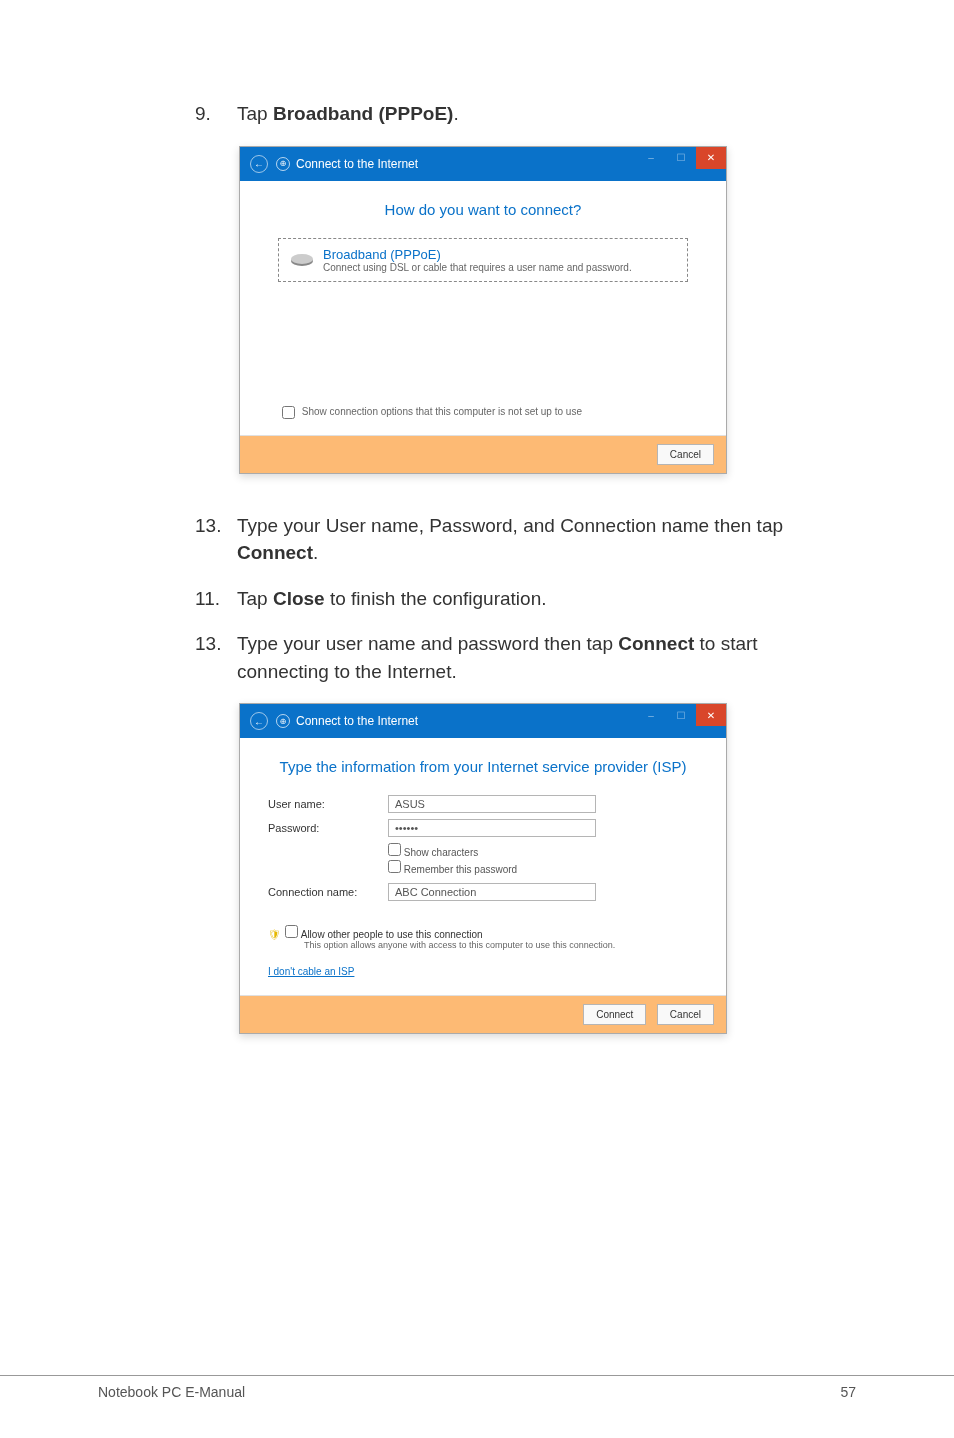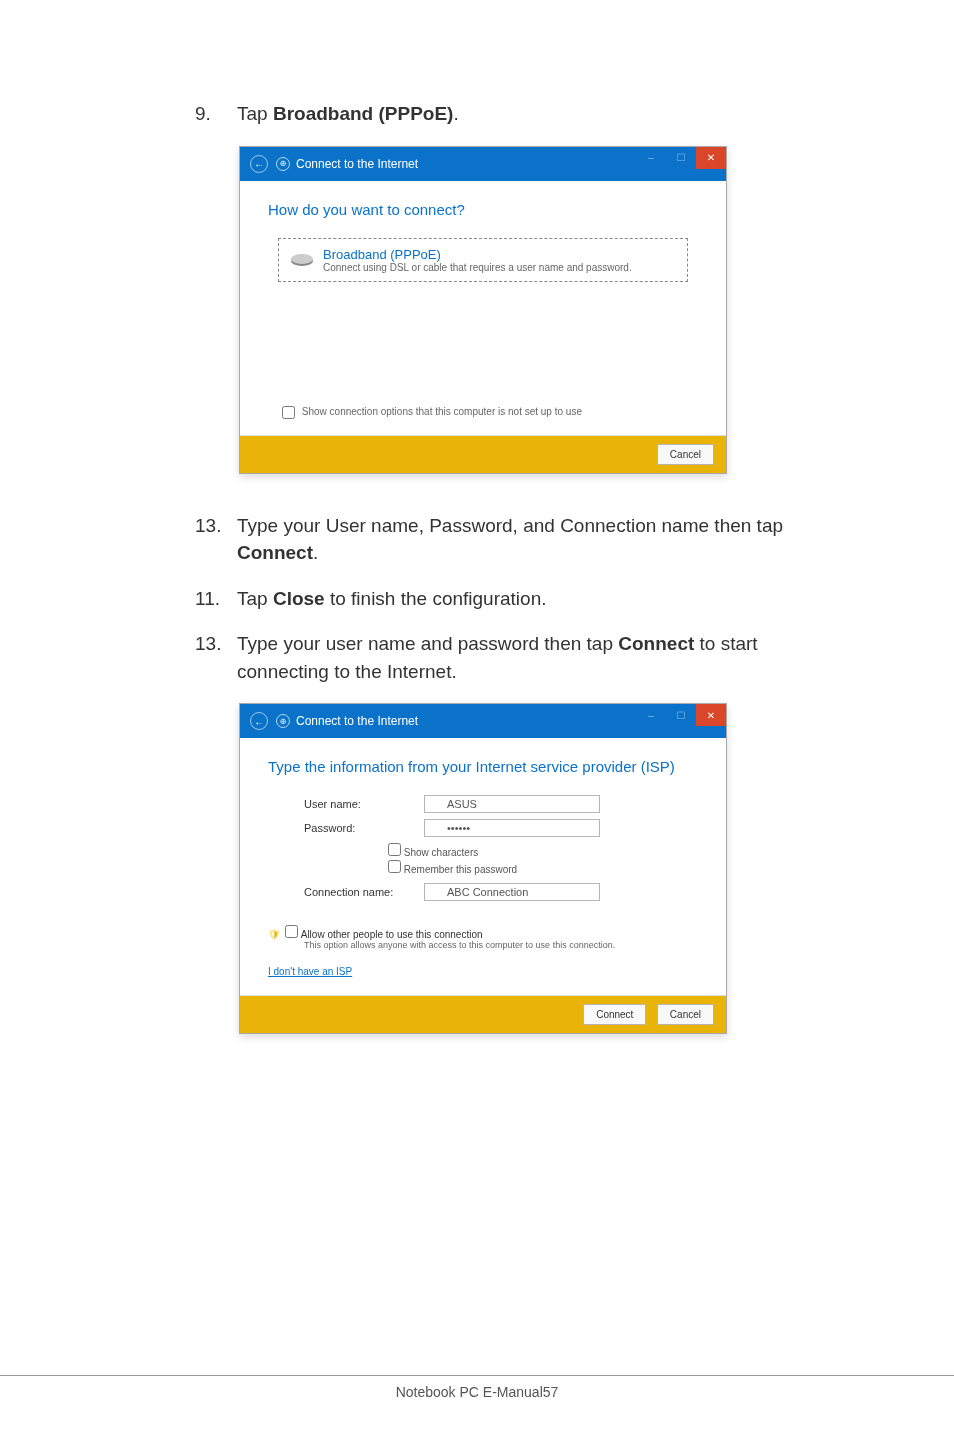--- a/index.html
+++ b/index.html
@@ -105,20 +105,21 @@
       font-size: 8px;
     }
     .dlg-body {
       padding: 20px 28px 16px 28px;
       background: #fff;
     }
     .dlg-heading {
       color: #0a72c9;
       font-size: 15px;
       margin-bottom: 20px;
+      text-align: center;
     }
     .opt-box {
       border: 1px dashed #888;
       padding: 8px 10px;
       margin: 6px 10px 10px 10px;
       display: flex;
       align-items: flex-start;
     }
     .opt-icon {
       width: 26px;
@@ -141,21 +142,21 @@
       font-size: 10px;
       color: #666;
       padding-left: 14px;
       margin-top: 4px;
     }
     .dlg-checkline input {
       margin-right: 4px;
       vertical-align: middle;
     }
     .dlg-foot {
-      background: #eab308;
+      background: #fdba74;
       border-top: 1px solid #e0e0e0;
       padding: 8px 12px;
       text-align: right;
     }
     .dlg-btn {
       display: inline-block;
       border: 1px solid #b5b5b5;
       background: #f9f9f9;
       font-size: 10px;
       padding: 4px 12px;
@@ -163,27 +164,26 @@
     }
     .form-row {
       display: flex;
       align-items: center;
       margin-bottom: 6px;
       font-size: 11px;
     }
     .form-label {
       width: 120px;
       color: #333;
-      margin-left: 36px;
     }
     .form-input {
       border: 1px solid #b5b5b5;
       font-size: 11px;
-      padding: 2px 22px;
-      width: 176px;
+      padding: 2px 6px;
+      width: 208px;
       color: #555;
     }
     .sub-checks {
       margin-left: 120px;
       font-size: 10px;
       color: #555;
       margin-bottom: 8px;
     }
     .sub-checks div {
       margin-bottom: 2px;
@@ -221,21 +221,21 @@
       display: block;
     }
     .footer {
       position: absolute;
       bottom: 38px;
       left: 0;
       right: 0;
       border-top: 1px solid #999;
       padding: 8px 98px 0 98px;
       display: flex;
-      justify-content: center;
+      justify-content: space-between;
       font-size: 14px;
       color: #555;
     }
   </style>
 </head>
 <body>
 
 <div class="content">
 
   <div class="step">
@@ -341,21 +341,21 @@
           <div class="form-input">ABC Connection</div>
         </div>
 
         <div class="allow-block">
           <span class="shield">🛡</span>
           <input type="checkbox" style="">
           <span>Allow other people to use this connection</span>
           <div class="allow-desc">This option allows anyone with access to this computer to use this connection.</div>
         </div>
 
-        <span class="isp-link">I don't have an ISP</span>
+        <span class="isp-link">I don't cable an ISP</span>
       </div>
       <div class="dlg-foot">
         <span class="dlg-btn">Connect</span>
         <span class="dlg-btn">Cancel</span>
       </div>
     </div>
   </div>
 
 </div>
 

